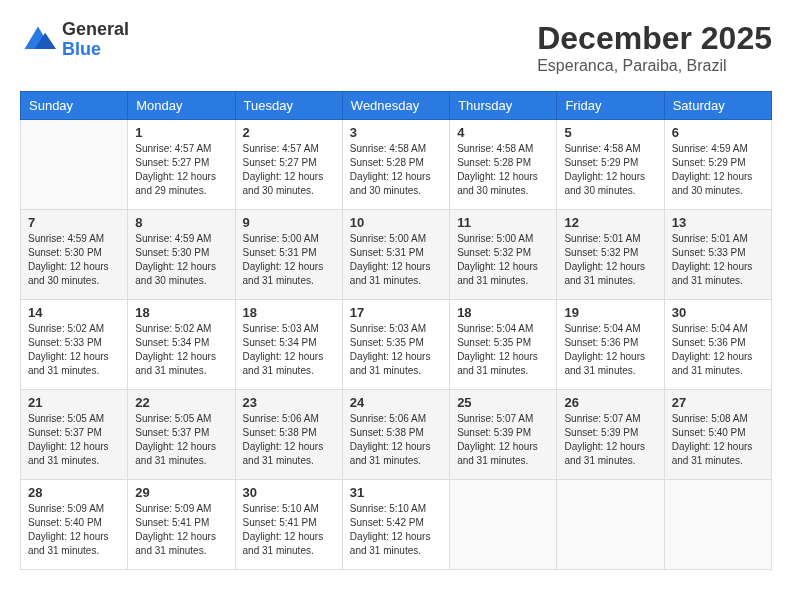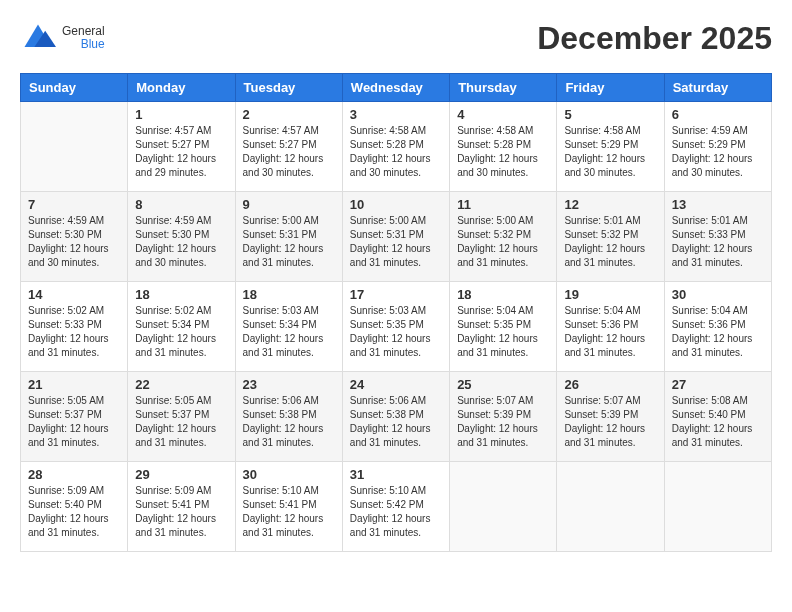--- a/index.html
+++ b/index.html
@@ -15,24 +15,23 @@
       justify-content: space-between;
       align-items: flex-start;
       margin-bottom: 16px;
     }
     .logo {
       display: flex;
       align-items: center;
       gap: 6px;
     }
     .logo-text {
-      font-size: 12px;
-      font-weight: normal;
+      font-size: 18px;
+      font-weight: bold;
       line-height: 1.1;
-      text-align: right;
     }
     .logo-text .general { color: #333; }
     .logo-text .blue { color: #2a7ae2; }
     .logo-icon {
       width: 36px;
       height: 36px;
     }
     .title-area {
     }
     .month-title {
@@ -47,21 +46,21 @@
     .calendar {
       width: 100%;
       border-collapse: collapse;
       border: 1px solid #ccc;
     }
     .calendar th {
       background-color: #2a7ae2;
       color: #fff;
       padding: 6px 8px;
       font-size: 13px;
-      font-weight: bold;
+      font-weight: normal;
       text-align: left;
       border: 1px solid #2062c2;
       margin-top: 48px;
     }
     .calendar td {
       vertical-align: top;
       padding: 5px 7px;
       font-size: 10.5px;
       color: #333;
       border: 1px solid #ddd;
@@ -98,20 +97,21 @@
       <polygon points="20,5 35,30 5,30" fill="#2a7ae2"></polygon>
       <polygon points="28,12 40,30 16,30" fill="#1a5abf"></polygon>
     </svg>
     <div class="logo-text">
       <span class="general">General</span><br>
       <span class="blue">Blue</span>
     </div>
   </div>
   <div class="title-area">
     <div class="month-title">December 2025</div>
+    <div class="subtitle">Esperanca, Paraiba, Brazil</div>
   </div>
 </div>
 
 <table class="calendar" id="cal-table">
   <thead id="cal-head">
       <tr>
         <th>Sunday</th>
         <th>Monday</th>
         <th>Tuesday</th>
         <th>Wednesday</th>

